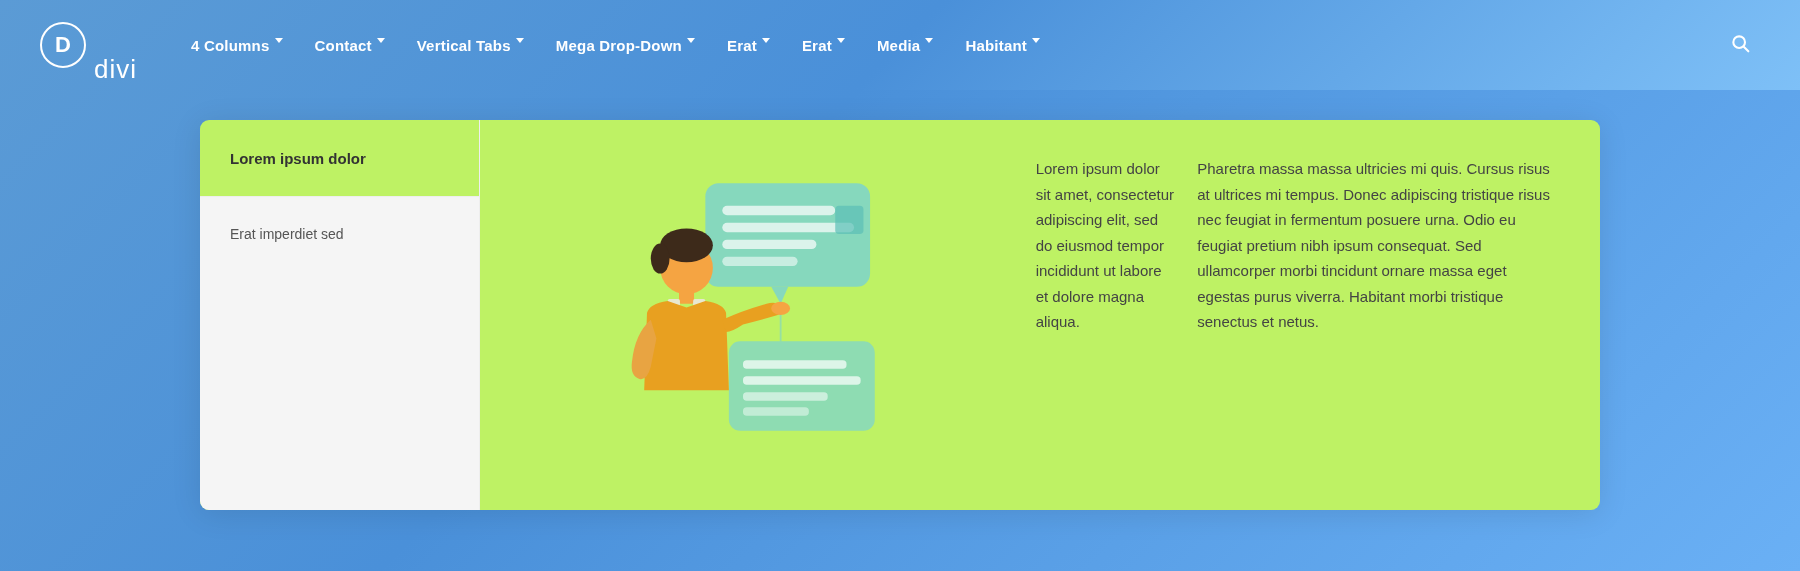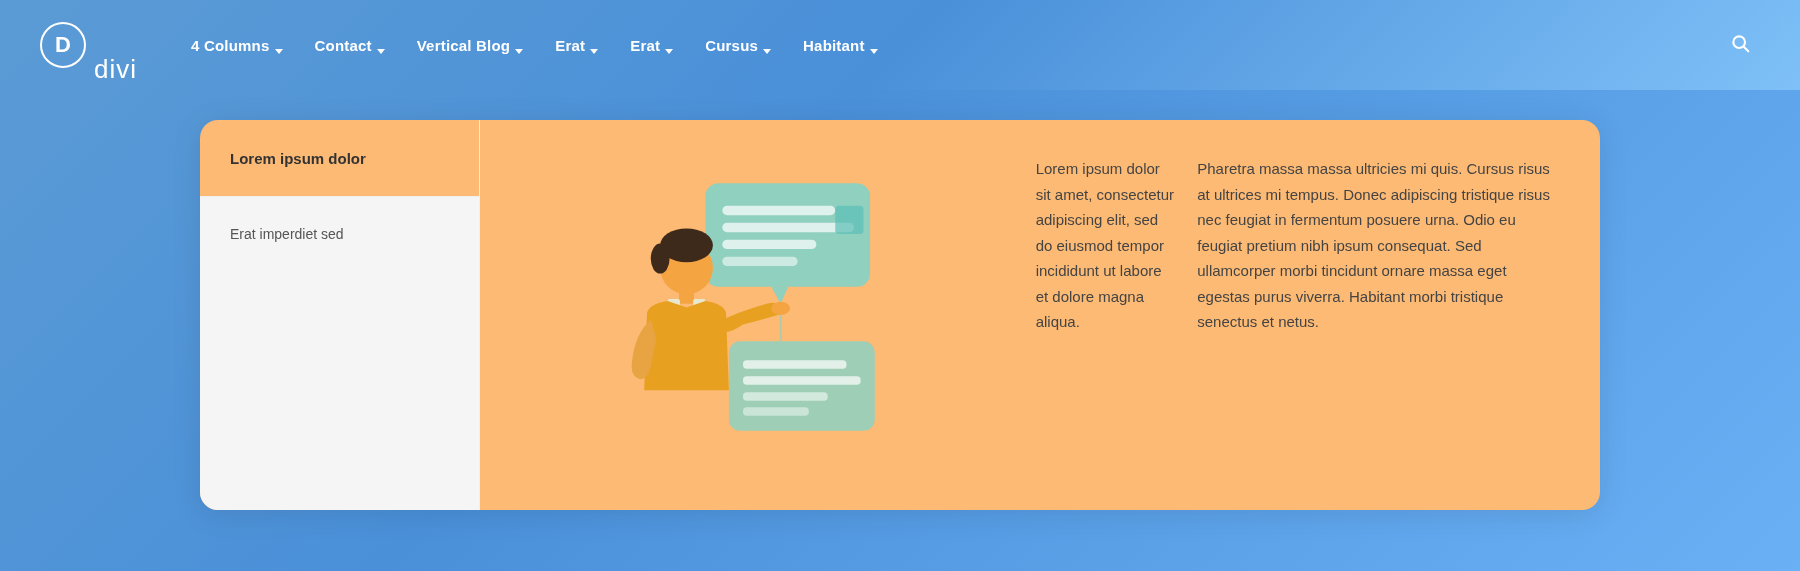--- a/index.html
+++ b/index.html
@@ -47,21 +47,21 @@
       margin-top: 48px;
     }
     nav {
       display: flex;
       align-items: center;
       gap: 4px;
       flex: 1;
     }
     .nav-item {
       display: flex;
-      align-items: flex-end;
+      align-items: flex-start;
       gap: 5px;
       color: #fff;
       font-size: 15px;
       font-weight: 600;
       padding: 6px 14px;
       cursor: pointer;
       white-space: nowrap;
       text-decoration: none;
       letter-spacing: 0.2px;
     }
@@ -84,22 +84,22 @@
 
     
     .main {
       padding: 30px 80px 40px;
       flex: 1;
       display: flex;
       align-items: flex-start;
       justify-content: center;
     }
     .card {
-      background: #fdba74;
-      border-radius: 18px;
+      background: #bef264;
+      border-radius: 9px;
       display: flex;
       width: 100%;
       max-width: 1400px;
       min-height: 390px;
       overflow: hidden;
       box-shadow: 0 4px 30px rgba(0,0,0,0.1);
       gap: 26px;
     }
 
     
@@ -176,33 +176,37 @@
   <nav>
     <a class="nav-item" href="#">
       <span>4 Columns</span>
       <span class="chevron-down"></span>
     </a>
     <a class="nav-item" href="#">
       <span>Contact</span>
       <span class="chevron-down"></span>
     </a>
     <a class="nav-item" href="#">
-      <span>Vertical Blog</span>
+      <span>Vertical Tabs</span>
+      <span class="chevron-down"></span>
+    </a>
+    <a class="nav-item" href="#">
+      <span>Mega Drop-Down</span>
       <span class="chevron-down"></span>
     </a>
     <a class="nav-item" href="#">
       <span>Erat</span>
       <span class="chevron-down"></span>
     </a>
     <a class="nav-item" href="#">
       <span>Erat</span>
       <span class="chevron-down"></span>
     </a>
     <a class="nav-item" href="#">
-      <span>Cursus</span>
+      <span>Media</span>
       <span class="chevron-down"></span>
     </a>
     <a class="nav-item" href="#">
       <span>Habitant</span>
       <span class="chevron-down"></span>
     </a>
   </nav>
 
   <div class="search-icon-wrap">
     <svg width="20" height="20" viewBox="0 0 24 24" fill="none" stroke="#fff" stroke-width="2.5" stroke-linecap="round" stroke-linejoin="round">

